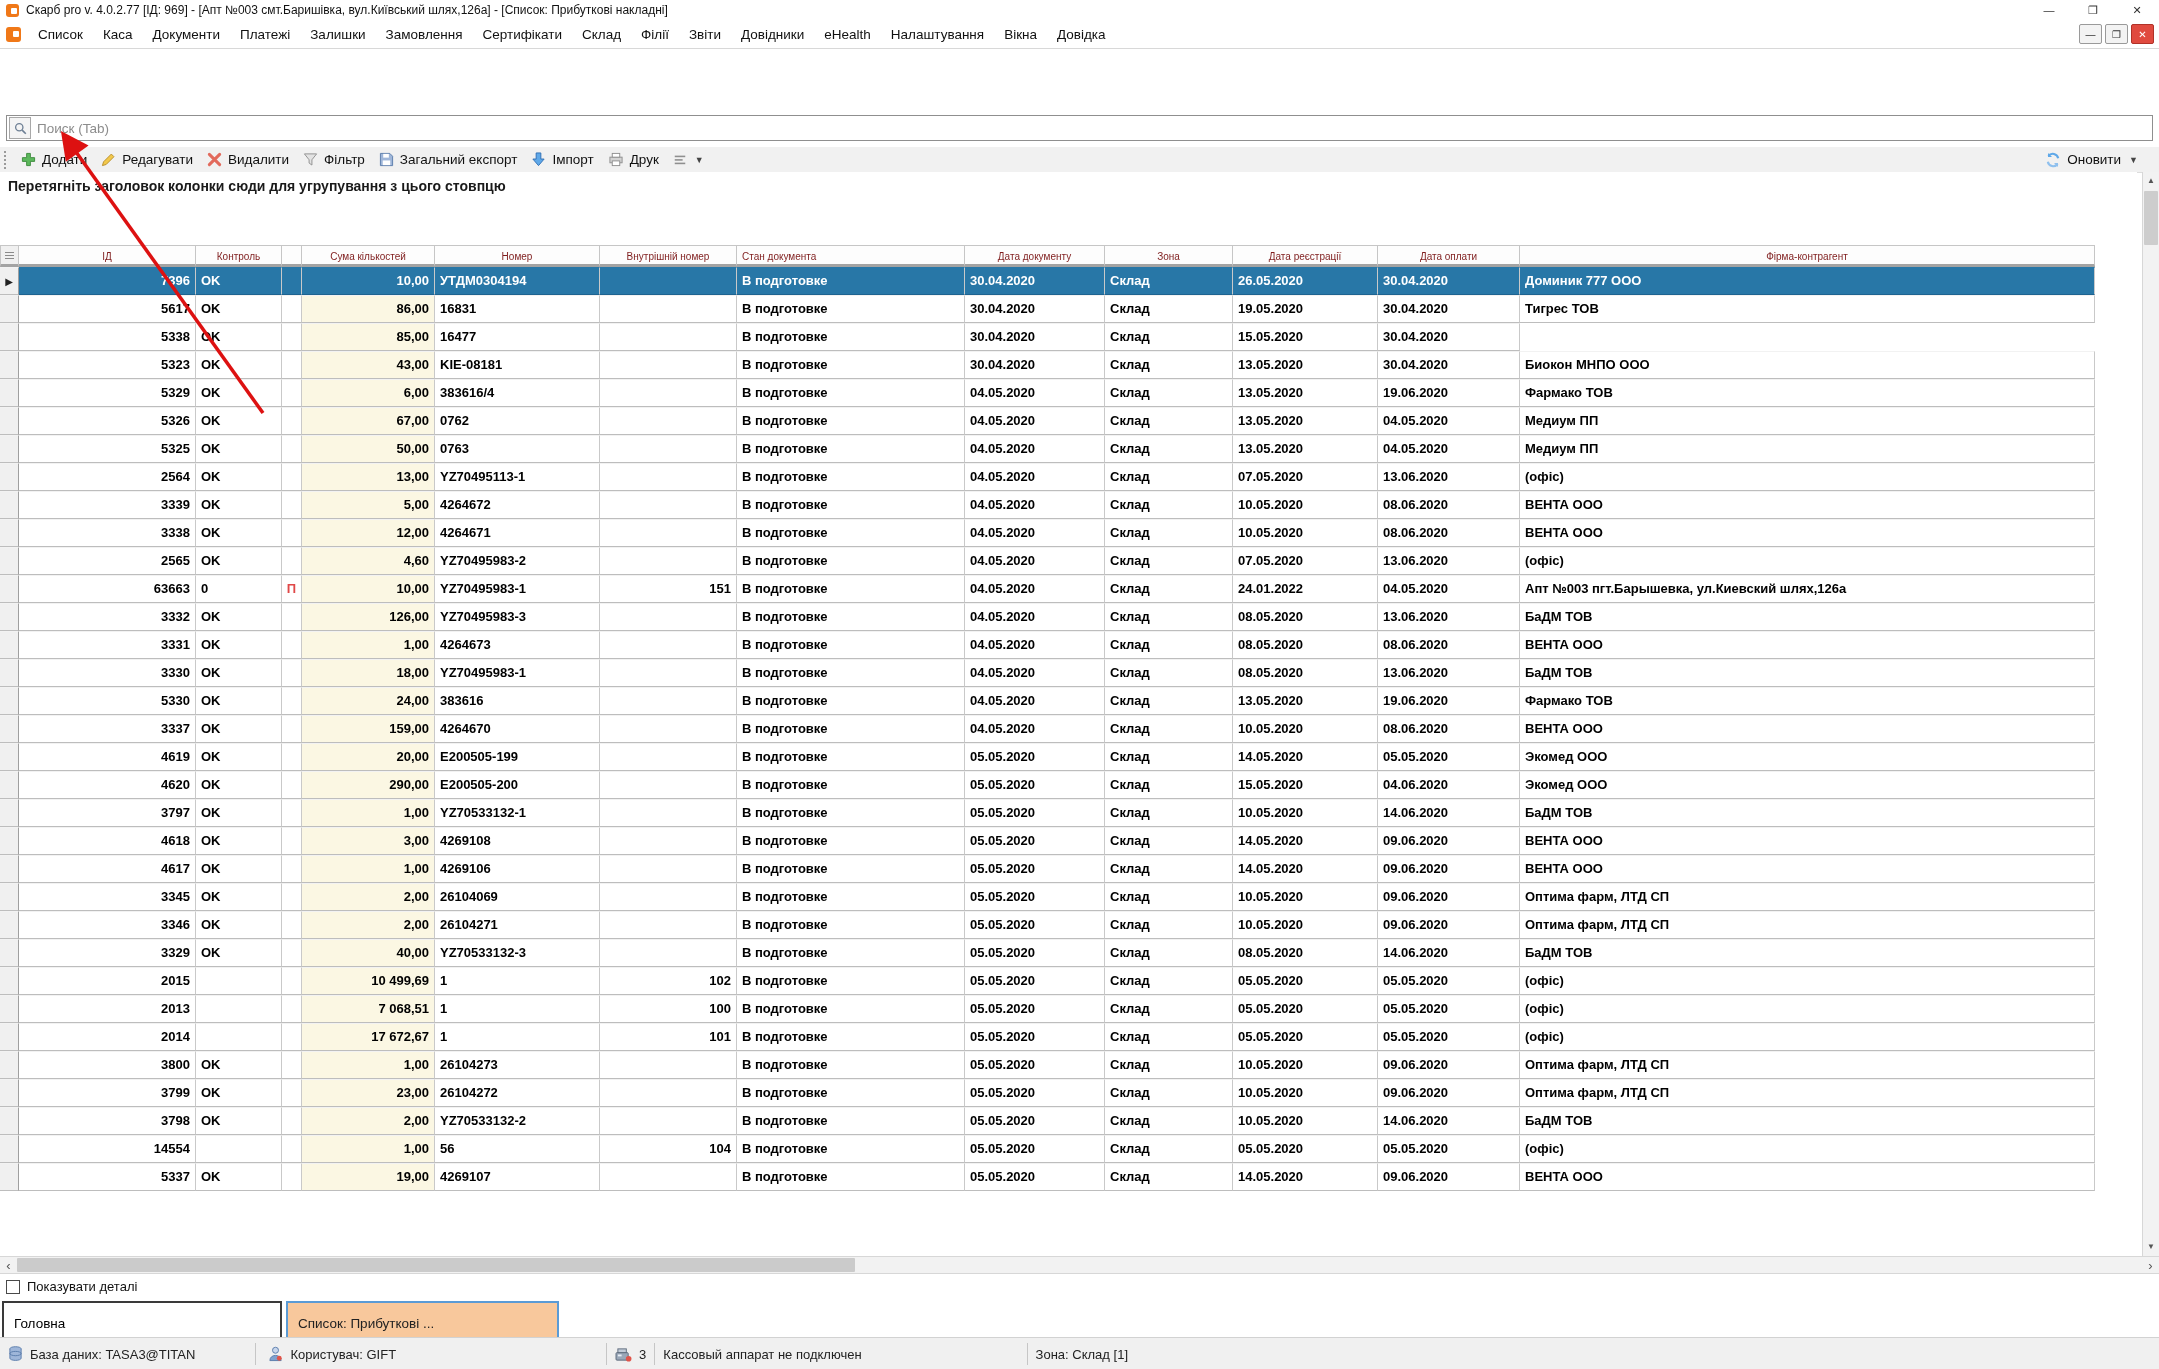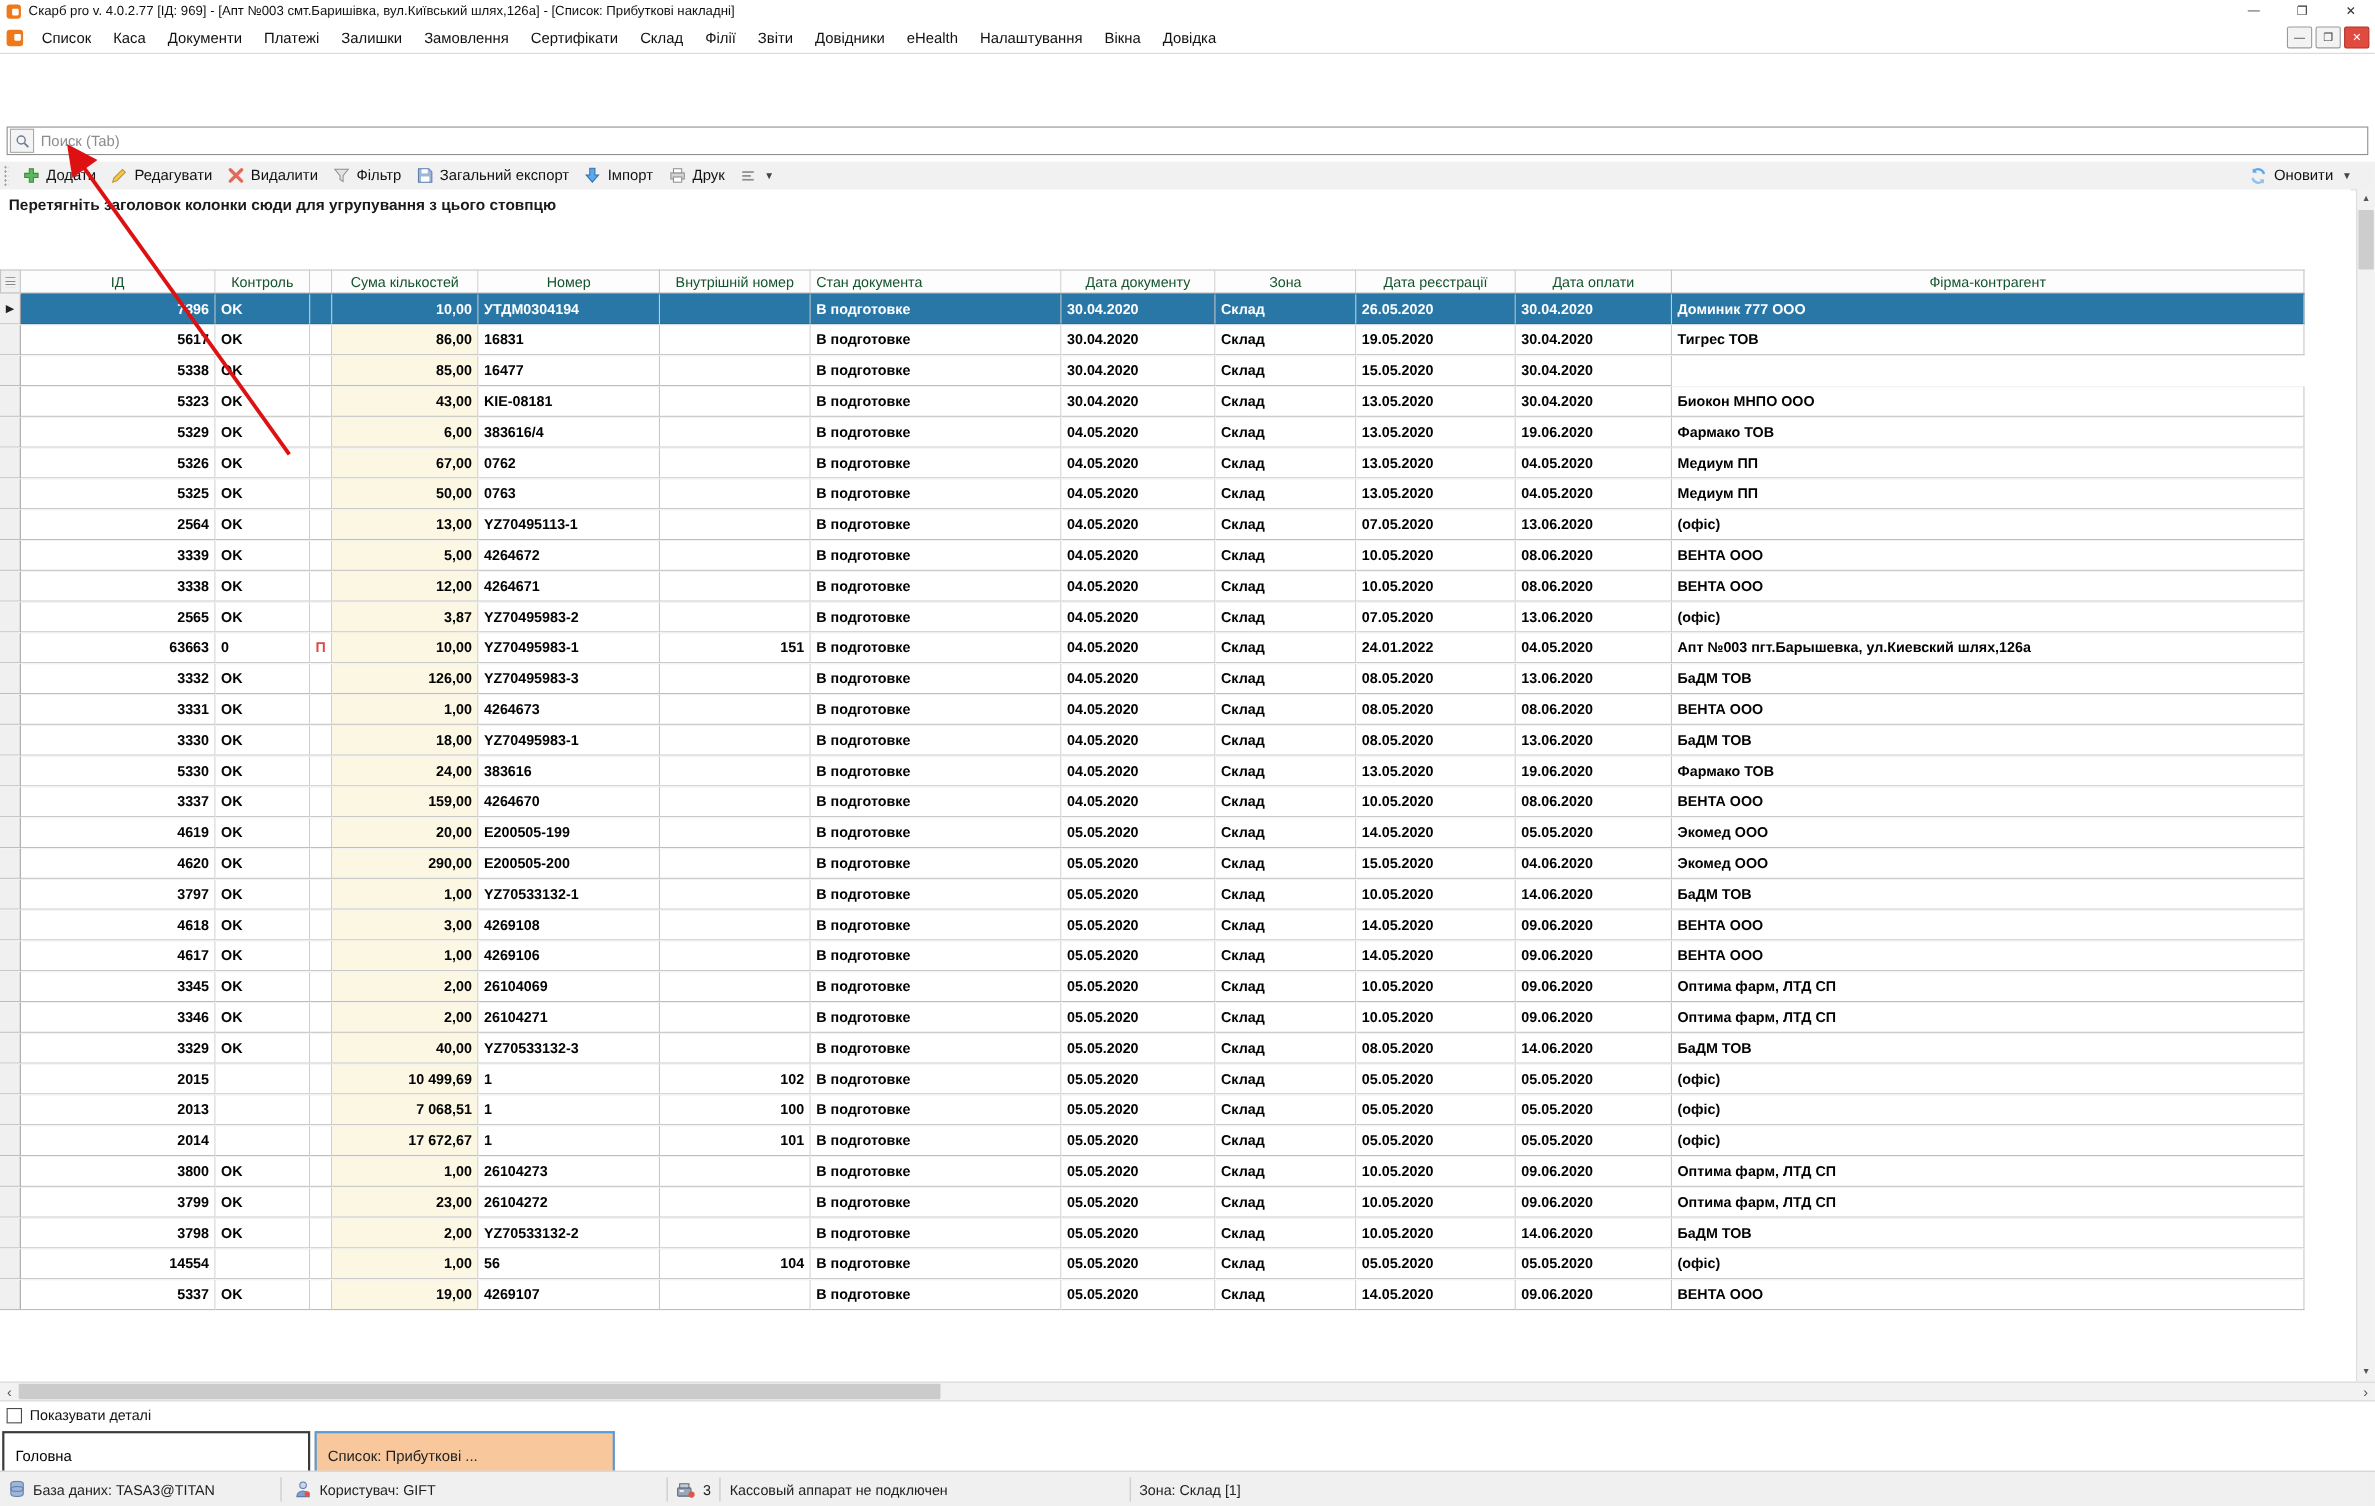--- a/index.html
+++ b/index.html
@@ -32,21 +32,21 @@
   #toolbar{position:absolute;top:147px;left:0;right:0;height:25px;background:#F1F1F1;border-bottom:1px solid #dcdcdc;display:flex;align-items:center;}
   .grip{width:5px;height:19px;margin:0 6px 0 3px;background-image:radial-gradient(#9a9a9a 28%,transparent 32%);background-size:4px 4px;}
   .tbtn{display:flex;align-items:center;gap:6px;padding:0 7px;height:23px;font-size:13.5px;color:#111;cursor:default;}
   .tbtn svg{display:block;}
   .caret{font-size:9px;color:#444;margin-left:2px;}
   #refreshbtn{margin-left:auto;margin-right:14px;}
   
   #gridpanel{position:absolute;top:172px;left:0;width:2137px;height:1084px;background:#fff;}
   #grouphint{position:absolute;top:6px;left:8px;font-size:14px;font-weight:bold;color:#1a1a1a;}
   #grid-header{position:absolute;top:73px;left:0;display:flex;height:22px;}
-  .hcell{box-sizing:border-box;height:22px;line-height:21px;background:#FDFDFD;border-right:1px solid #c6c6c6;border-top:1px solid #c6c6c6;border-bottom:1px solid #a3a3a3;font-size:13px;color:#14532d;text-align:center;overflow:hidden;white-space:nowrap;}
+  .hcell{box-sizing:border-box;height:22px;line-height:21px;background:#FDFDFD;border-right:1px solid #c6c6c6;border-top:1px solid #c6c6c6;border-bottom:3px solid #a3a3a3;font-size:10px;color:#7f1d1d;text-align:center;overflow:hidden;white-space:nowrap;}
   .hcell.left{text-align:left;padding-left:5px;}
   .hcell.ind{background:#F0F0F0;border-left:1px solid #c6c6c6;position:relative;}
   .hcell.ind:after{content:"";position:absolute;left:4px;top:6px;width:9px;height:9px;
      background:repeating-linear-gradient(#8a8a8a 0 1px,transparent 1px 3px);}
   #grid-rows{position:absolute;top:95px;left:0;}
   .row{display:flex;height:28px;}
   .cell{box-sizing:border-box;height:28px;line-height:26px;font-size:13px;font-weight:bold;border-right:1px solid #cscsc;border-right:1px solid #c9c9c9;border-bottom:1px solid #bdbdbd;border-top:1px solid #f2f2f2;white-space:nowrap;overflow:hidden;background:#fff;padding:0 5px;}
   .cell.right{text-align:right;}
   .cell.center{text-align:center;padding:0;}
   .cell.ind{background:#F0F0F0;border-right:1px solid #9f9f9f;padding:0;text-align:center;font-size:10px;line-height:27px;color:#222;font-weight:normal;}
@@ -359,21 +359,21 @@
           <div class="cell " style="width: 128px;">Склад</div>
           <div class="cell " style="width: 145px;">10.05.2020</div>
           <div class="cell " style="width: 142px;">08.06.2020</div>
           <div class="cell " style="width: 575px;">ВЕНТА ООО</div>
         </div>
         <div class="row">
           <div class="cell ind" style="width: 19px;"></div>
           <div class="cell right" style="width: 177px;">2565</div>
           <div class="cell " style="width: 86px;">OK</div>
           <div class="cell center flagcol" style="width: 20px;"></div>
-          <div class="cell right sumcol" style="width: 133px;">3,87</div>
+          <div class="cell right sumcol" style="width: 133px;">4,60</div>
           <div class="cell " style="width: 165px;">YZ70495983-2</div>
           <div class="cell right" style="width: 137px;"></div>
           <div class="cell " style="width: 228px;">В подготовке</div>
           <div class="cell " style="width: 140px;">04.05.2020</div>
           <div class="cell " style="width: 128px;">Склад</div>
           <div class="cell " style="width: 145px;">07.05.2020</div>
           <div class="cell " style="width: 142px;">13.06.2020</div>
           <div class="cell " style="width: 575px;">(офіс)</div>
         </div>
         <div class="row">

